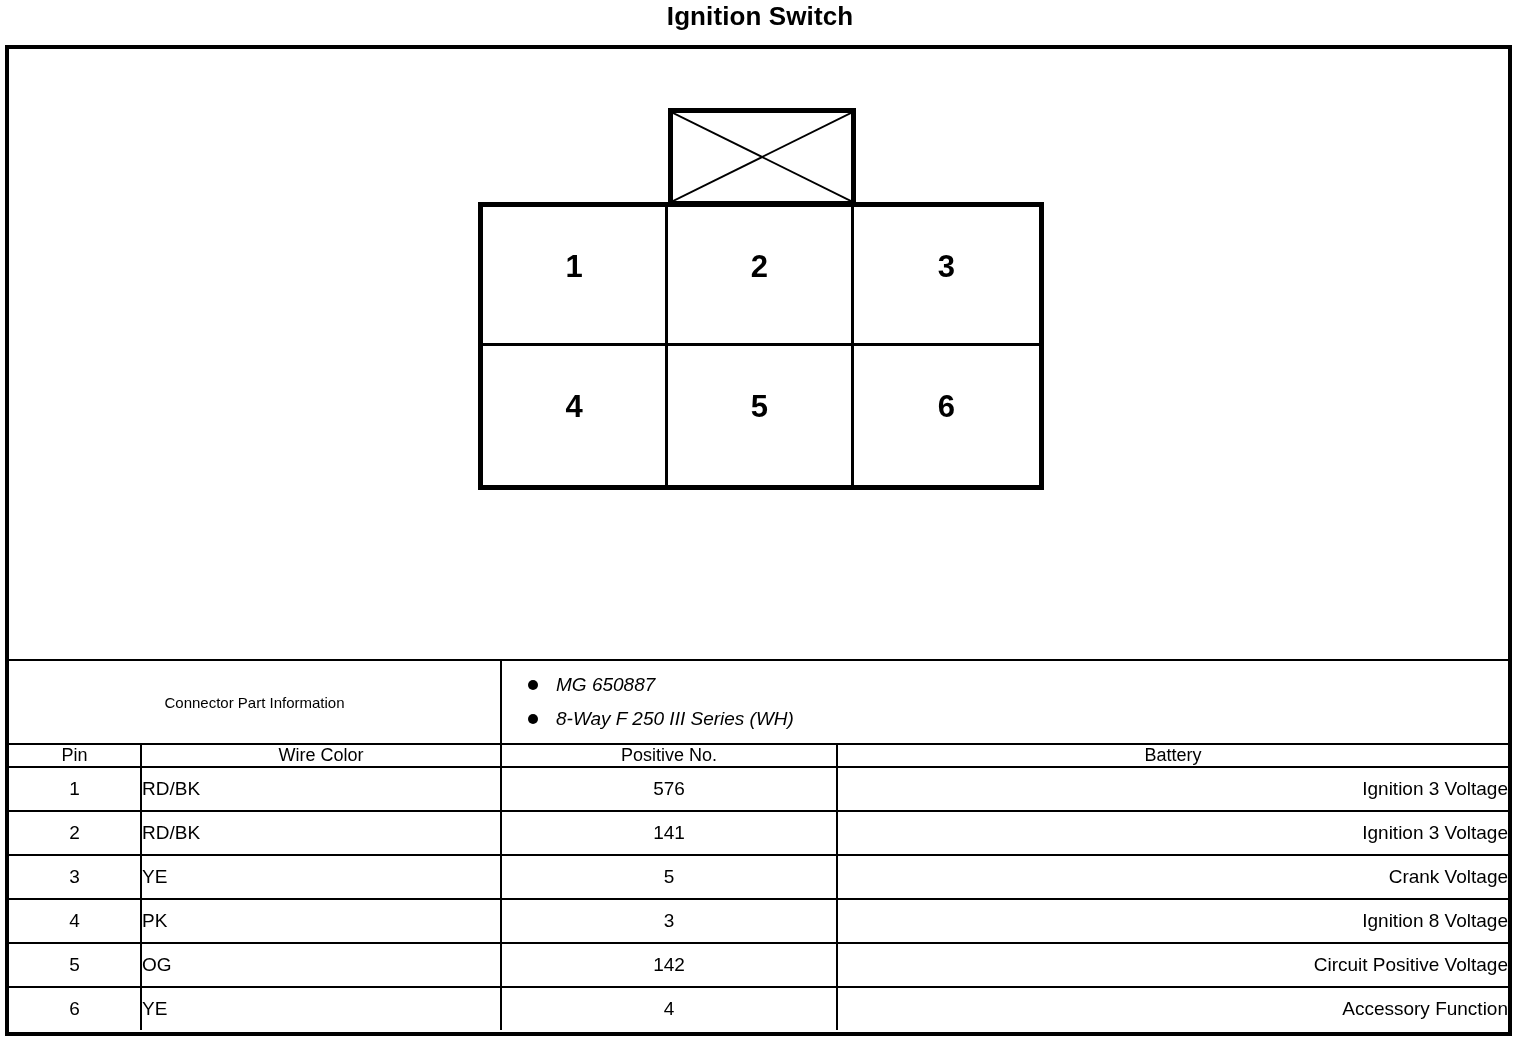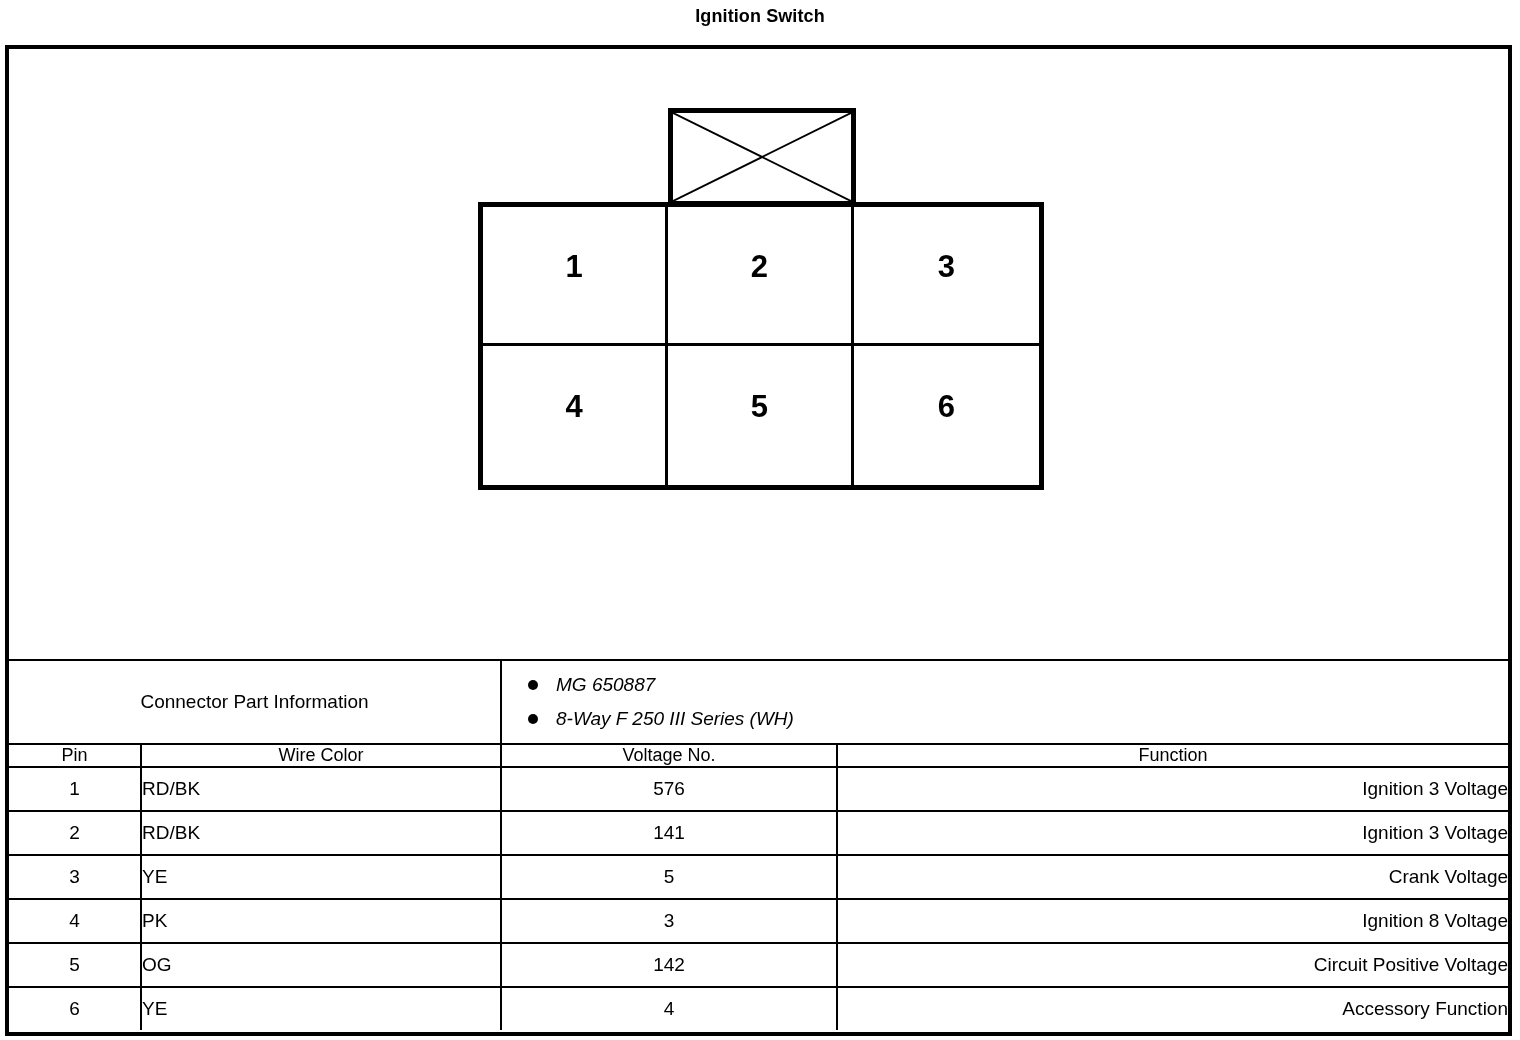--- a/index.html
+++ b/index.html
@@ -15,21 +15,21 @@
     overflow: hidden;
   }
 
   
   .page-title {
     position: absolute;
     left: 0;
     top: 3px;
     width: 1520px;
     text-align: center;
-    font-size: 18px;
+    font-size: 26px;
     font-weight: bold;
     letter-spacing: 0.1px;
     line-height: 26px;
   }
 
   
   .frame {
     position: absolute;
     left: 5px;
     top: 45px;
@@ -126,21 +126,21 @@
   
   .info-table tr td:first-child,
   .info-table tr th:first-child { border-left: none; }
   .info-table tr td:last-child,
   .info-table tr th:last-child { border-right: none; }
   .info-table tr:last-child td { border-bottom: none; }
 
   .cpi-label {
     text-align: center;
     font-weight: bold;
-    font-size: 19px;
+    font-size: 15px;
     height: 82px;
   }
   .cpi-list {
     padding: 6px 0 6px 22px !important;
     font-size: 19px;
     font-style: italic;
   }
   .cpi-list ul {
     margin: 0;
     padding: 0;
@@ -231,22 +231,22 @@
             <li>
               <span class="bullet"></span>
               <span>8-Way F 250 III Series (WH)</span>
             </li>
           </ul>
         </td>
       </tr>
       <tr>
         <th>Pin</th>
         <th>Wire Color</th>
-        <th>Voltage No.</th>
-        <th>Function</th>
+        <th>Positive No.</th>
+        <th>Battery</th>
       </tr>
       <tr>
         <td class="c-pin">1</td>
         <td class="c-wire">RD/BK</td>
         <td class="c-circuit">576</td>
         <td class="c-func">Ignition 3 Voltage</td>
       </tr>
       <tr>
         <td class="c-pin">2</td>
         <td class="c-wire">RD/BK</td>

